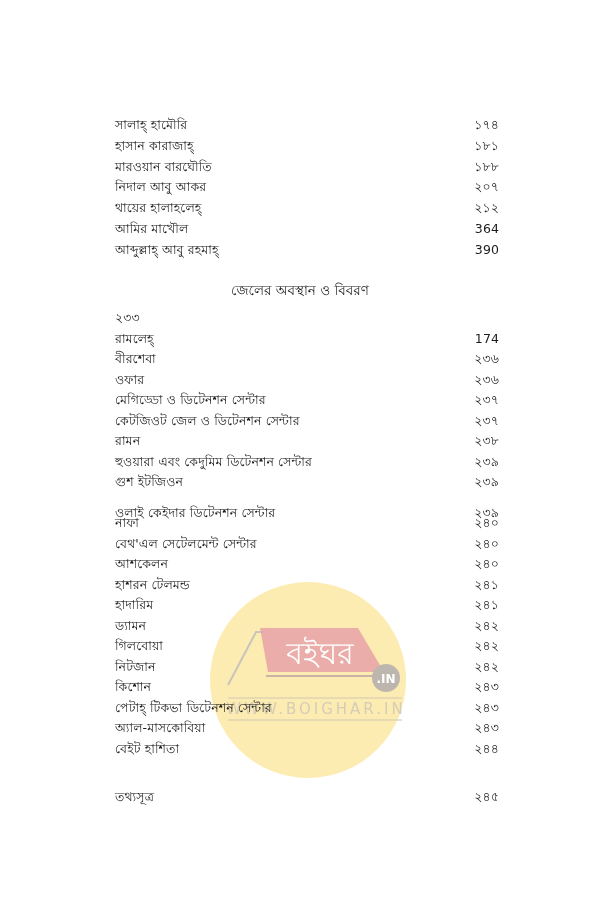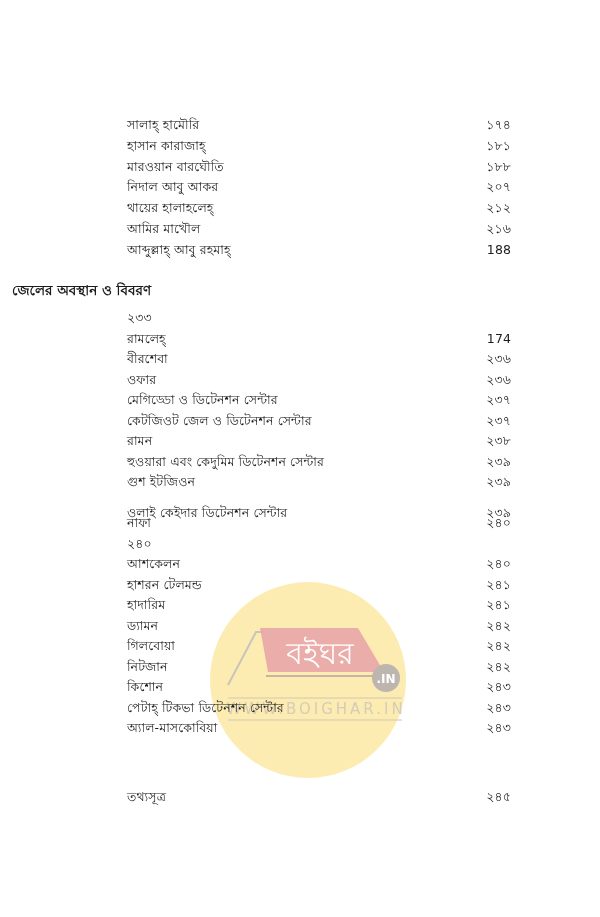--- a/index.html
+++ b/index.html
@@ -32,37 +32,37 @@
       font-size: 12.5px;
       line-height: 20px;
       letter-spacing: 0.1px;
     }
     .toc-title { white-space: nowrap; }
     .toc-page { white-space: nowrap; }
     .section-heading {
       position: absolute;
       left: 0;
       width: 600px;
-      text-align: left;
+      text-align: center;
       top: 280px;
       font-size: 13.5px;
-      font-weight: bold;
+      font-weight: normal;
       line-height: 20px;
     }
     
     .watermark {
       position: absolute;
       left: 208px;
       top: 580px;
       width: 200px;
       height: 200px;
       pointer-events: none;
       z-index: 0;
     }
-    .toc-row, .section-heading { z-index: 1; margin-left: 12px; }
+    .toc-row, .section-heading { z-index: 1; }
   </style>
 </head>
 <body>
 
 <div class="page">
 
   <svg class="watermark" viewBox="0 0 200 200" xmlns="http://www.w3.org/2000/svg">
     <circle cx="100" cy="100" r="98" fill="#fce9a3" opacity="0.85"></circle>
 
     <polyline points="20,105 48,52 58,52" fill="none" stroke="#c9c4bc" stroke-width="2"></polyline>
@@ -94,25 +94,25 @@
   <div class="toc-row" style="top:177.4px">
     <span class="toc-title">নিদাল আবু আকর</span>
     <span class="toc-page">২০৭</span>
   </div>
   <div class="toc-row" style="top:198.2px">
     <span class="toc-title">থায়ের হালাহলেহ্</span>
     <span class="toc-page">২১২</span>
   </div>
   <div class="toc-row" style="top:219px">
     <span class="toc-title">আমির মাখৌল</span>
-    <span class="toc-page">২১৬</span>
+    <span class="toc-page">364</span>
   </div>
   <div class="toc-row" style="top:239.8px">
     <span class="toc-title">আব্দুল্লাহ্ আবু রহমাহ্</span>
-    <span class="toc-page">188</span>
+    <span class="toc-page">390</span>
   </div>
 
   <div class="section-heading">জেলের অবস্থান ও বিবরণ</div>
 
   <div class="toc-row" style="top:308px">
     <span class="toc-page">২৩৩</span>
   </div>
   <div class="toc-row" style="top:328.5px">
     <span class="toc-title">রামলেহ্</span>
     <span class="toc-page">174</span>
@@ -147,20 +147,21 @@
   </div>
   <div class="toc-row" style="top:503px">
     <span class="toc-title">ওলাই কেইদার ডিটেনশন সেন্টার</span>
     <span class="toc-page">২৩৯</span>
   </div>
   <div class="toc-row" style="top:513px">
     <span class="toc-title">নাফা</span>
     <span class="toc-page">২৪০</span>
   </div>
   <div class="toc-row" style="top:533.5px">
+    <span class="toc-title">বেথ'এল সেটেলমেন্ট সেন্টার</span>
     <span class="toc-page">২৪০</span>
   </div>
   <div class="toc-row" style="top:554px">
     <span class="toc-title">আশকেলন</span>
     <span class="toc-page">২৪০</span>
   </div>
   <div class="toc-row" style="top:574.5px">
     <span class="toc-title">হাশরন টেলমন্ড</span>
     <span class="toc-page">২৪১</span>
   </div>
@@ -185,19 +186,23 @@
     <span class="toc-page">২৪৩</span>
   </div>
   <div class="toc-row" style="top:697.5px">
     <span class="toc-title">পেটাহ্ টিকভা ডিটেনশন সেন্টার</span>
     <span class="toc-page">২৪৩</span>
   </div>
   <div class="toc-row" style="top:718px">
     <span class="toc-title">অ্যাল-মাসকোবিয়া</span>
     <span class="toc-page">২৪৩</span>
   </div>
+  <div class="toc-row" style="top:738.5px">
+    <span class="toc-title">বেইট হাশিতা</span>
+    <span class="toc-page">২৪৪</span>
+  </div>
 
   <div class="toc-row" style="top:787px">
     <span class="toc-title">তথ্যসূত্র</span>
     <span class="toc-page">২৪৫</span>
   </div>
 
 </div>
 
 </body></html>

